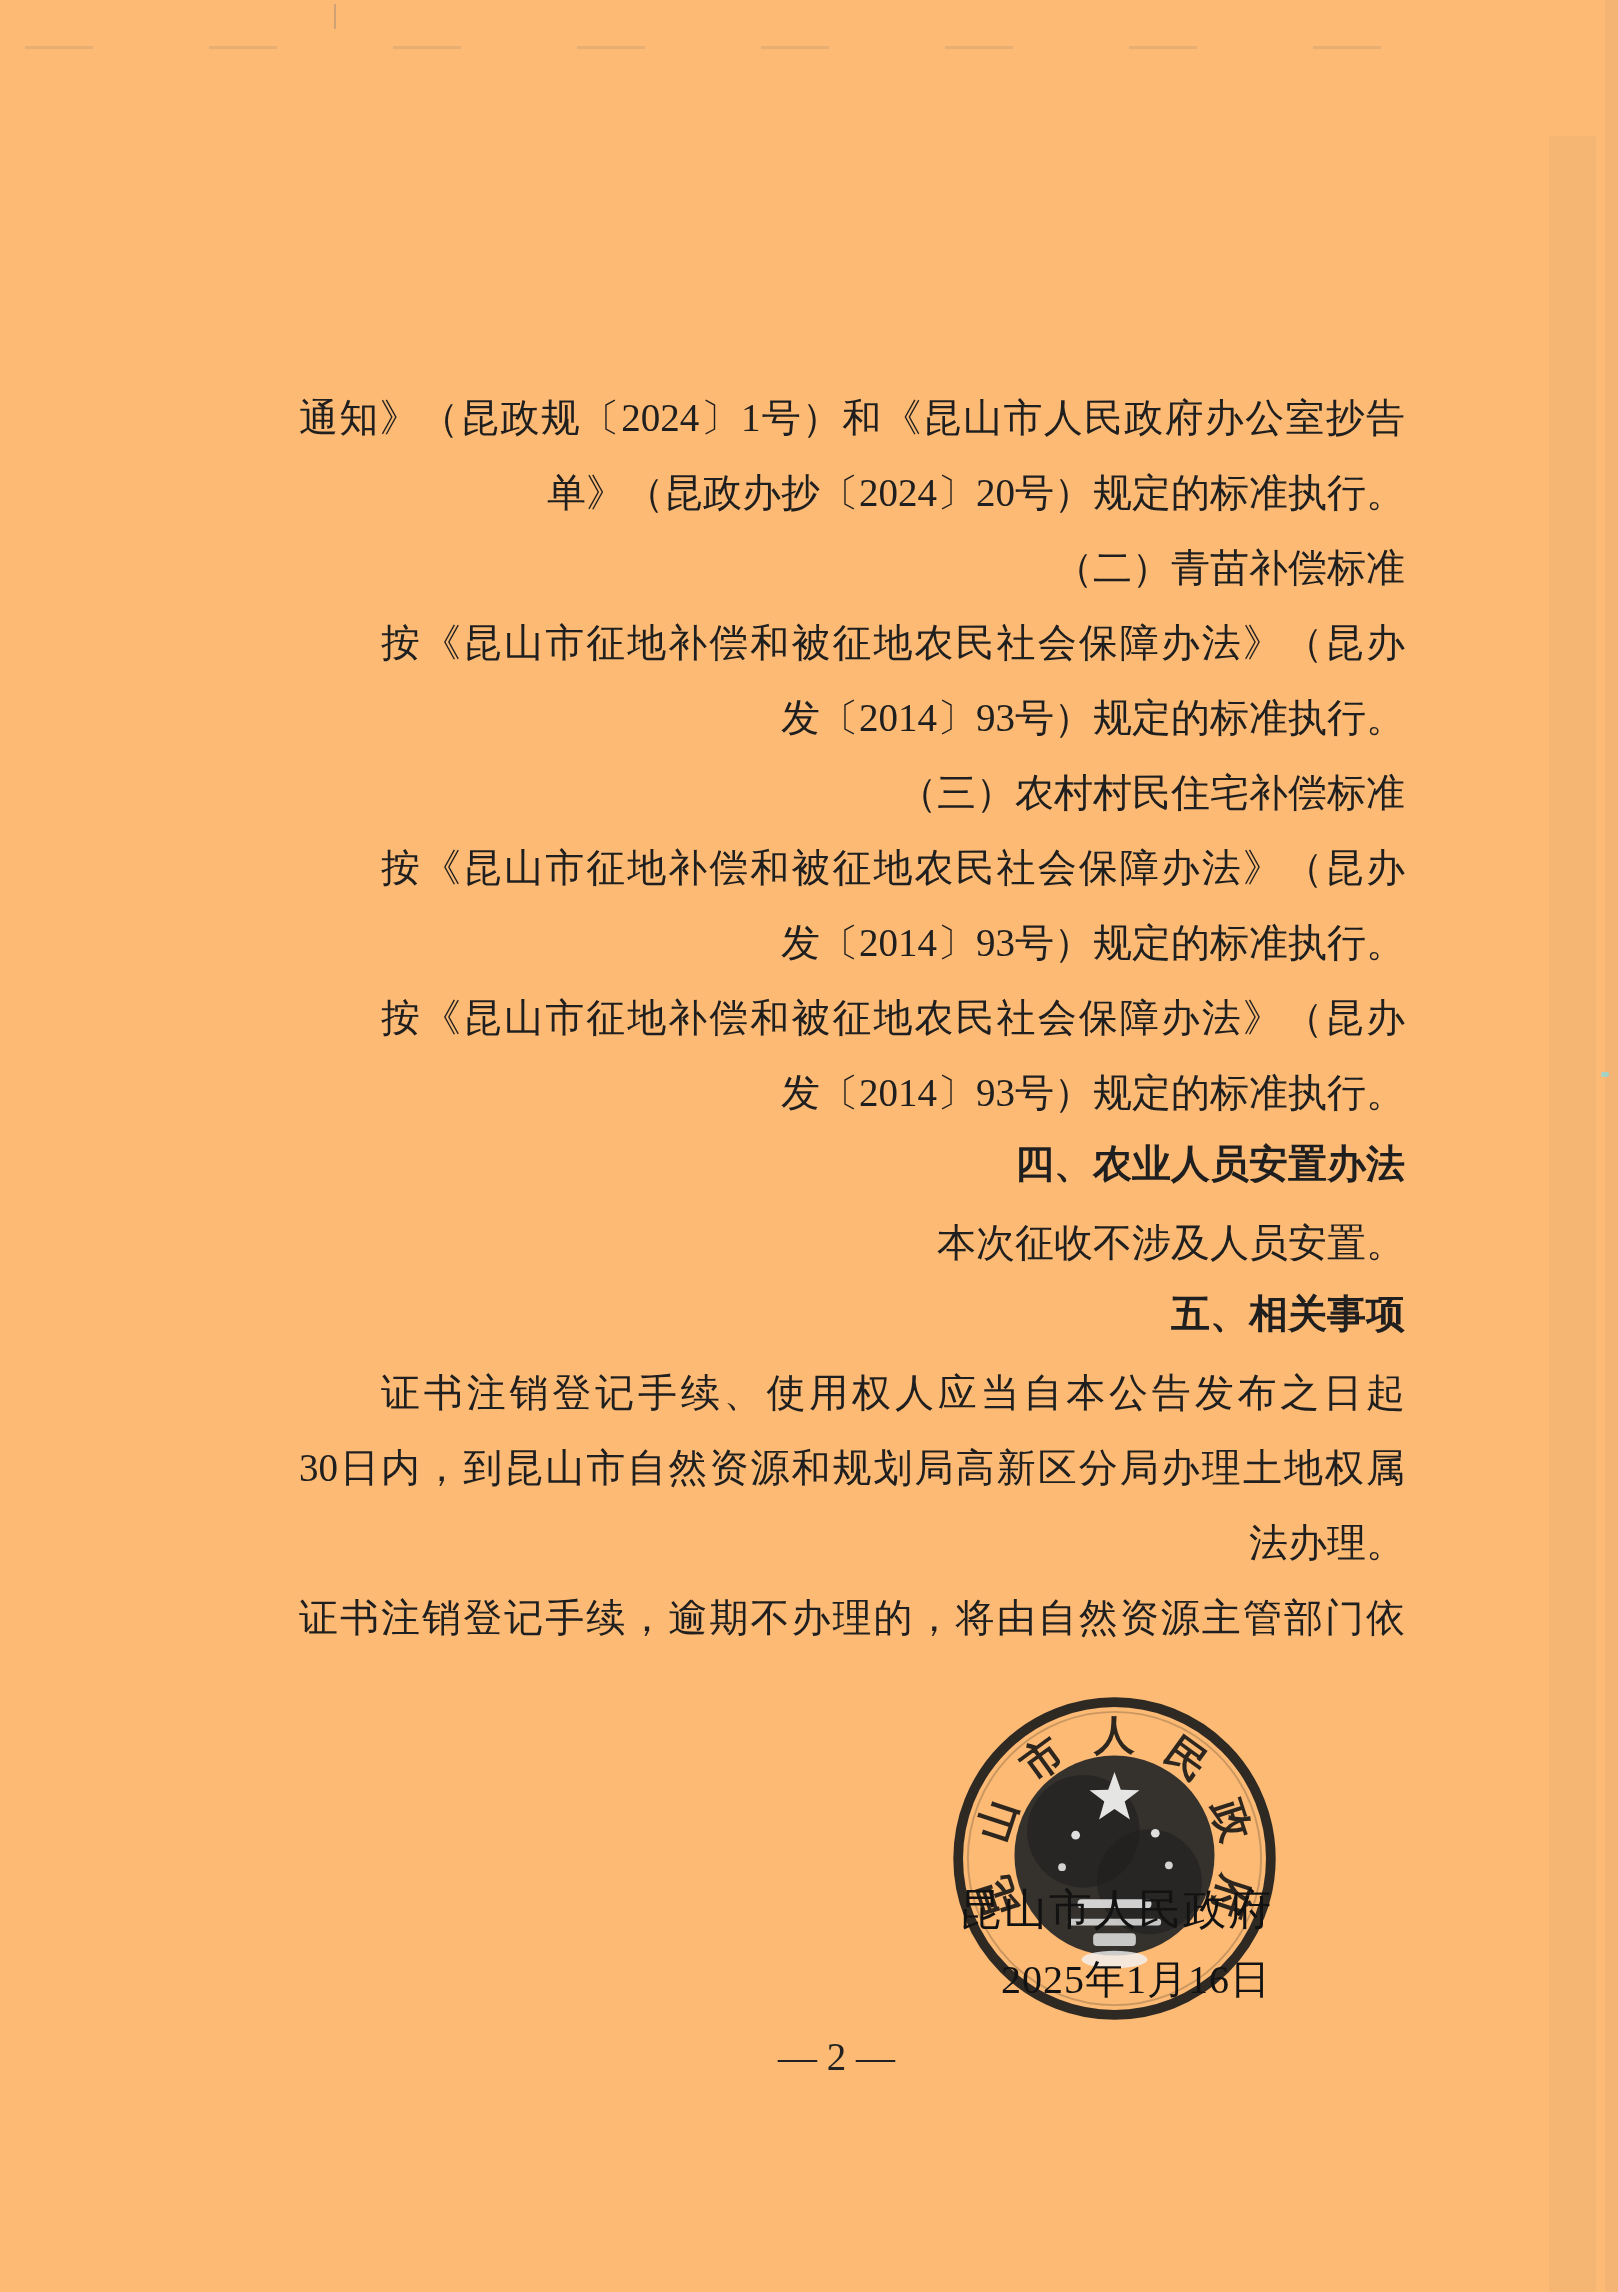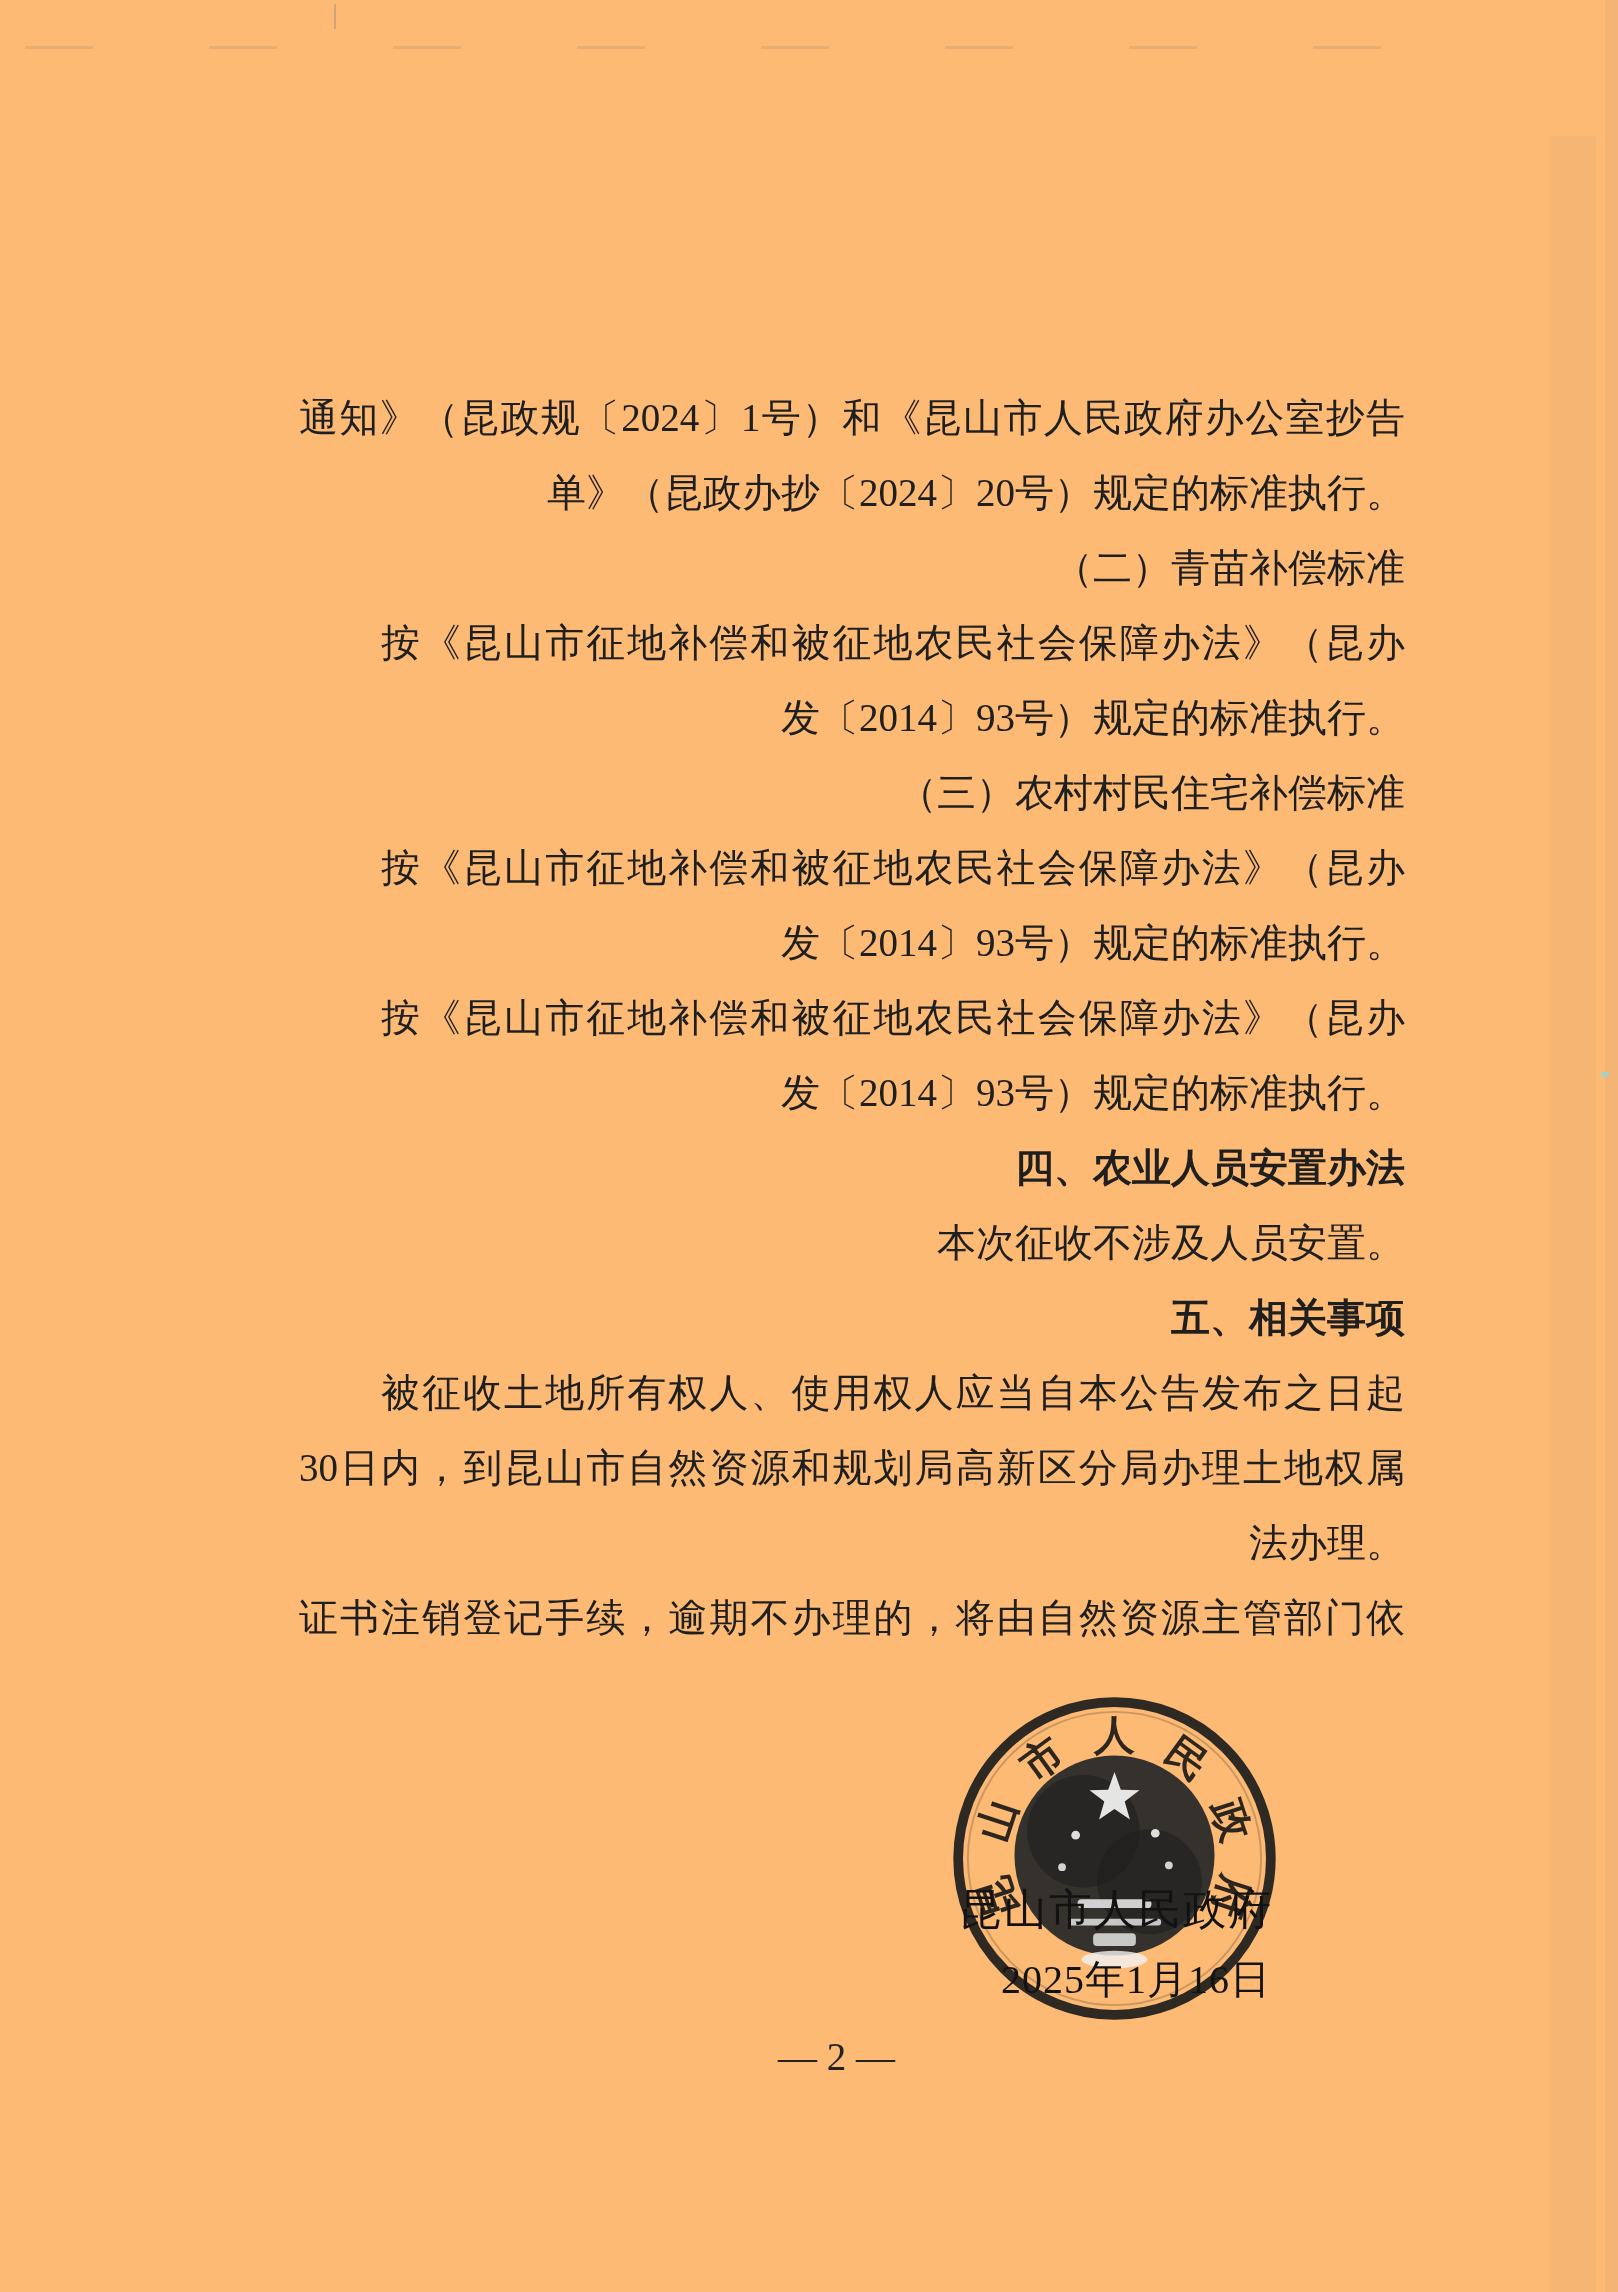--- a/index.html
+++ b/index.html
@@ -18,21 +18,21 @@
     font-size:39px; white-space:nowrap;
     text-align:right;
   }
   .line.indent{ padding-left:82px;font-family:Liberation Serif, serif; }
   .line.full{
     white-space:normal;
     text-align:justify; text-align-last:justify;
     text-justify:inter-character;
   }
   .line.bold{
-    font-family:Liberation Sans, sans-serif;
+    font-family:Liberation Mono, monospace;
     font-weight:bold; font-size:39px;
   }
   
   #seal{
     position:absolute; left:930px; top:1674px; width:369px; height:369px;
   }
   .arc-char{
     font-family:"Liberation Sans","DejaVu Sans",sans-serif;
     font-size:42px; font-weight:600; fill:#161616; opacity:.9;
     text-anchor:middle; dominant-baseline:central;
@@ -92,21 +92,21 @@
       <div class="line indent full">按《昆山市征地补偿和被征地农民社会保障办法》（昆办</div>
       <div class="line">发〔2014〕93号）规定的标准执行。</div>
       <div class="line indent">（三）农村村民住宅补偿标准</div>
       <div class="line indent full">按《昆山市征地补偿和被征地农民社会保障办法》（昆办</div>
       <div class="line">发〔2014〕93号）规定的标准执行。</div>
       <div class="line indent full">按《昆山市征地补偿和被征地农民社会保障办法》（昆办</div>
       <div class="line">发〔2014〕93号）规定的标准执行。</div>
       <div class="line indent bold">四、农业人员安置办法</div>
       <div class="line indent">本次征收不涉及人员安置。</div>
       <div class="line indent bold">五、相关事项</div>
-      <div class="line indent full">被征收土地所有权人、使用权人应当自本公告发布之日起</div>
+      <div class="line indent full">证书注销登记手续、使用权人应当自本公告发布之日起</div>
       <div class="line full">30日内，到昆山市自然资源和规划局高新区分局办理土地权属</div>
       <div class="line">法办理。</div>
       <div class="line full">证书注销登记手续，逾期不办理的，将由自然资源主管部门依</div>
     </div>
 
   <svg id="seal" viewBox="0 0 380 380">
     <circle cx="190" cy="190" r="161" fill="none" stroke="#1c1c1c" stroke-width="10" opacity="0.92"></circle>
     <circle cx="190" cy="190" r="151" fill="none" stroke="#1c1c1c" stroke-width="2" opacity="0.22"></circle>
     <g>
       <circle cx="190" cy="187" r="103" fill="#2a2a2a" opacity="0.95"></circle>

